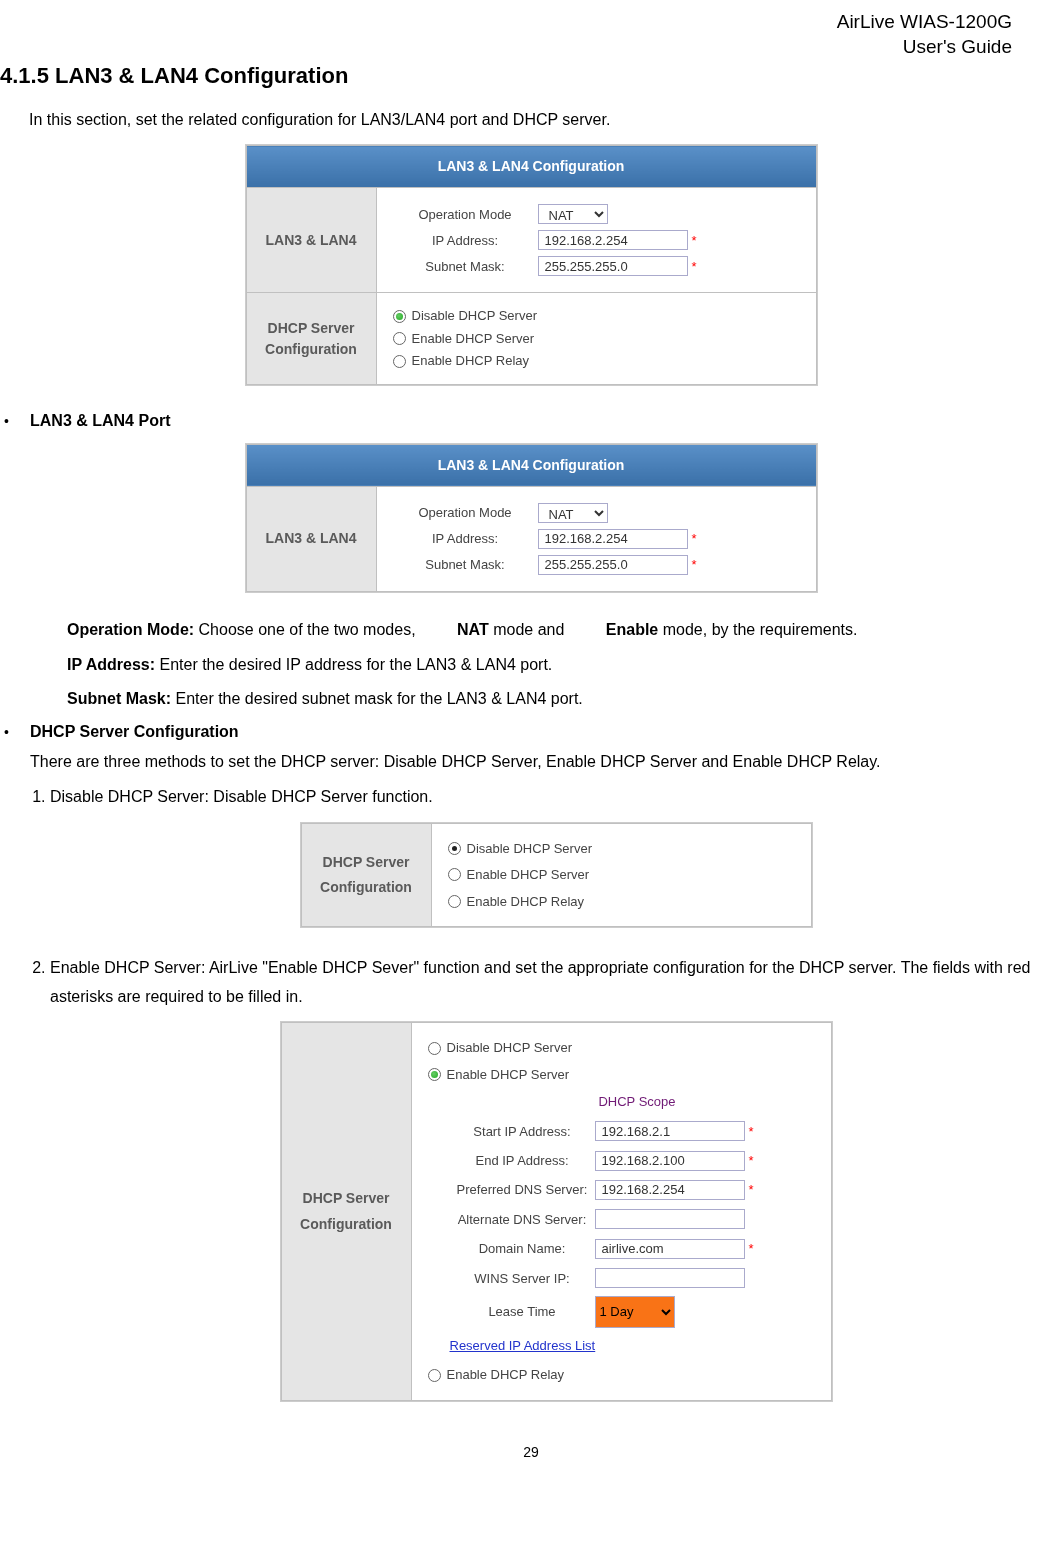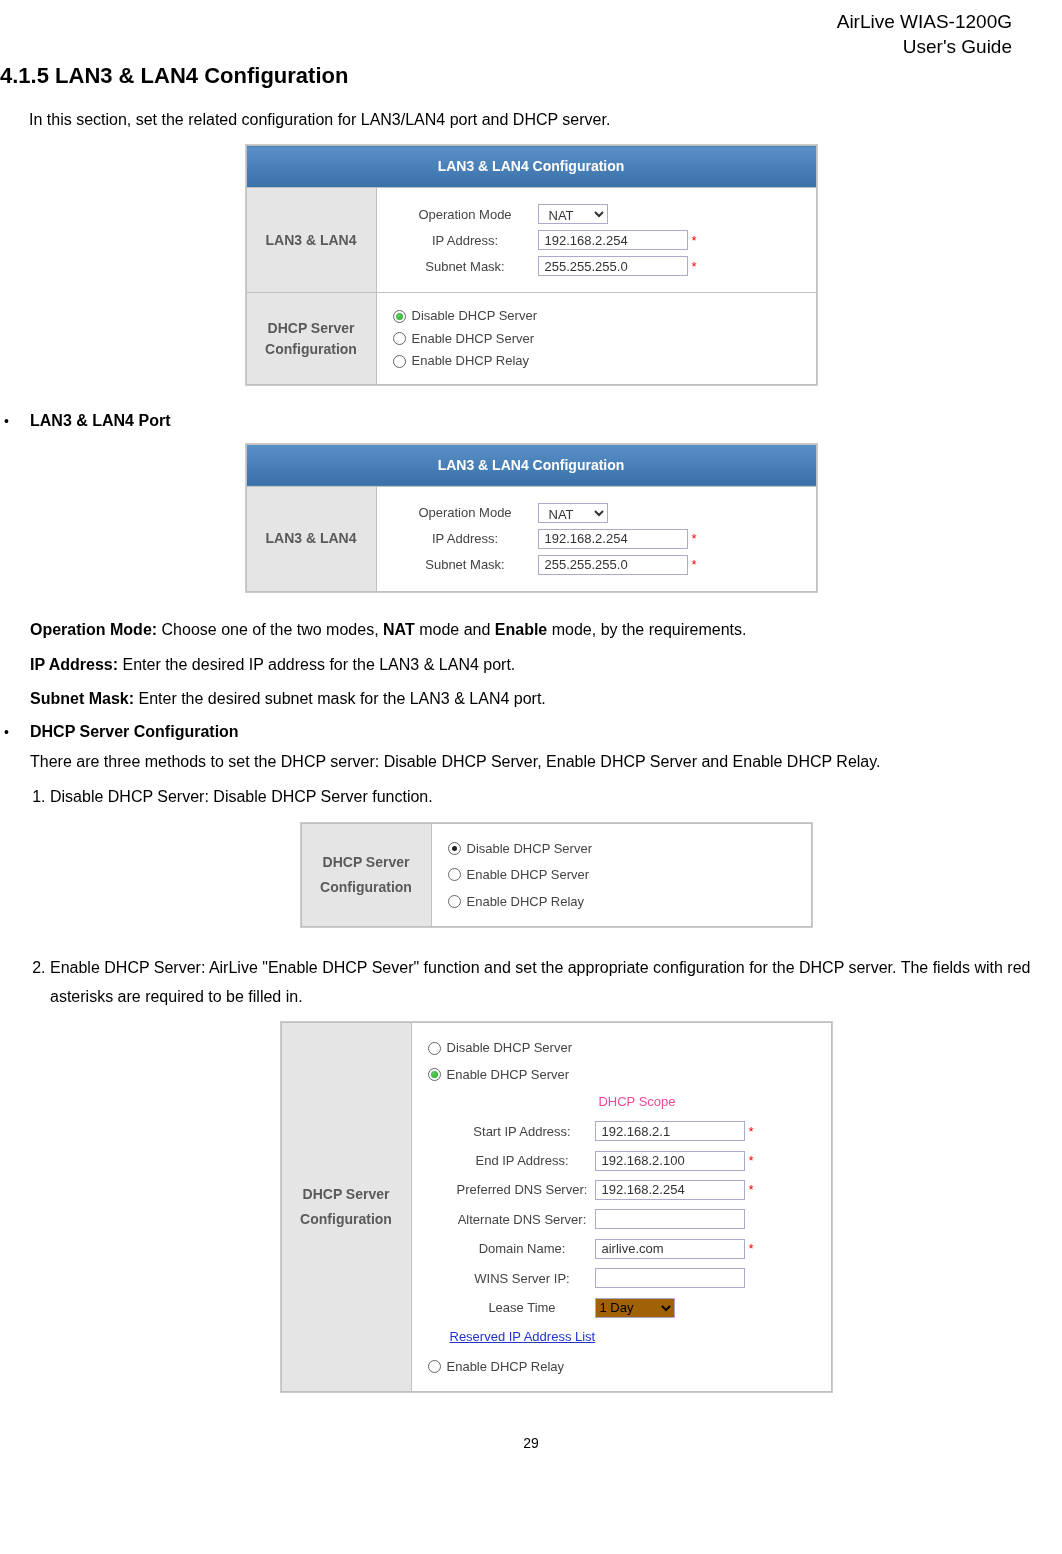--- a/index.html
+++ b/index.html
@@ -132,51 +132,51 @@
     }
     .bullet .content {
       flex: 1;
     }
     .bullet-title { font-weight: bold; font-size: 16px; }
     .subtext {
       margin: 6px 0 6px 30px;
       font-size: 16px;
       line-height: 1.8;
     }
-    .subtext .bold { font-weight: bold; }
+    .subtext .bold { font-weight: bold; margin-left: 37px; }
     ol.numlist {
       margin-left: 50px;
       font-size: 16px;
       line-height: 1.8;
     }
     ol.numlist li { margin-bottom: 6px; }
     .link-blue {
       color: #2233cc;
       text-decoration: underline;
       font-size: 13px;
     }
     .dhcp-panel-body {
       width: 420px;
     }
     .dhcp-scope-title {
       font-size: 13px;
-      color: #ec4899;
+      color: #701a75;
       margin: 4px 0 2px 10px;
     }
     .indent { margin-left: 22px; }
     .page-number {
       text-align: center;
       font-size: 14px;
       margin-top: 30px;
     }
     select {
       font-size: 13px;
       border: 1px solid #aac;
-      background: #a16207;
-      height: 20px;
+      background: #f97316;
+      height: 32px;
     }
   </style>
 </head>
 <body>
 
 <div class="header-right">
   <div>AirLive WIAS-1200G</div>
   <div>User's Guide</div>
 </div>
 

